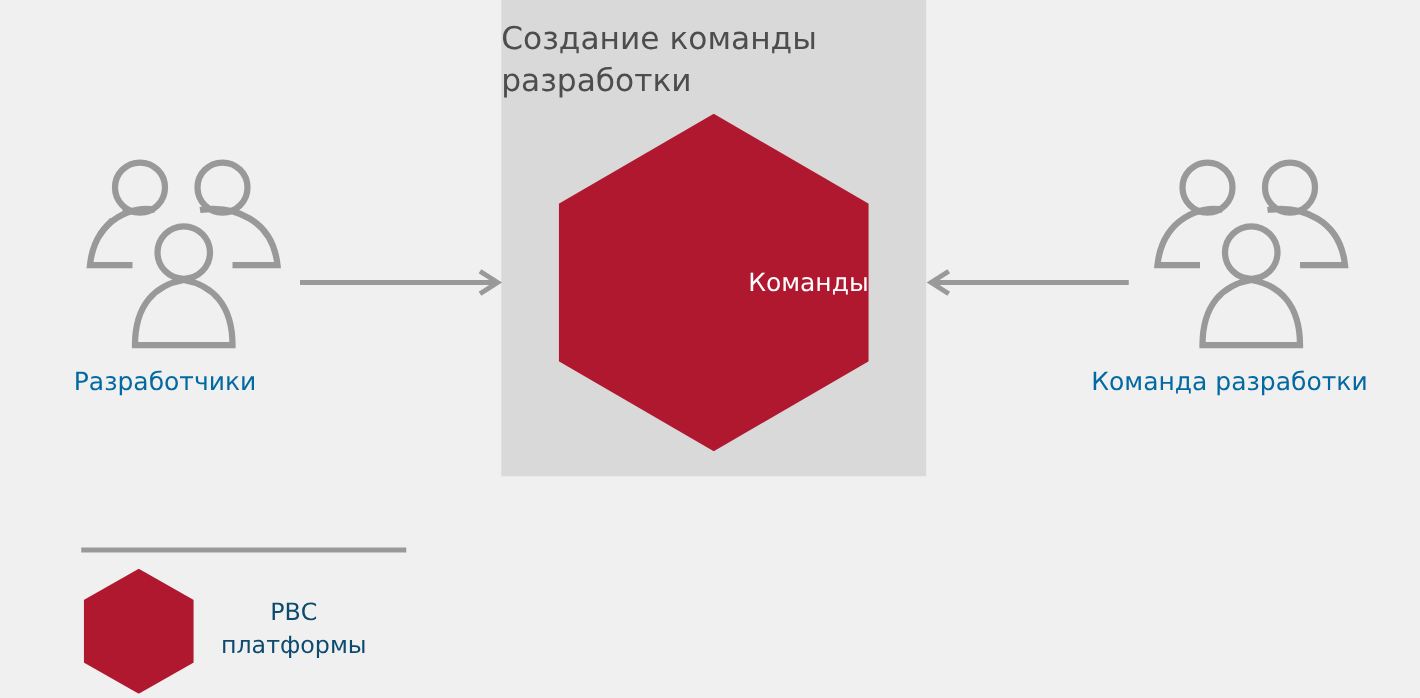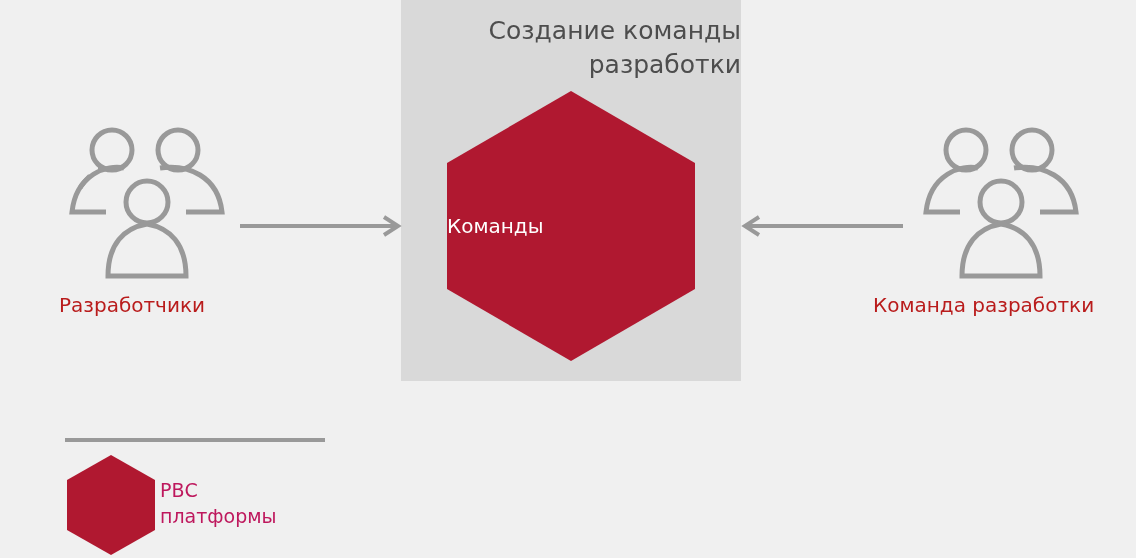--- a/index.html
+++ b/index.html
@@ -7,40 +7,40 @@
     width: 1136px; height: 558px; background: #f0f0f0;
     position: relative; overflow: hidden;
     font-family: "DejaVu Sans", "Liberation Sans", sans-serif;
   }
   .panel {
     position: absolute; left: 401px; top: 0; width: 340px; height: 381px;
     background: #d9d9d9;
   }
   .panel-title {
     position: absolute; left: 0; top: 14px; width: 340px;
-    text-align: right; color: #4d4d4d; font-size: 25px; line-height: 34px;
+    text-align: left; color: #4d4d4d; font-size: 25px; line-height: 34px;
     white-space: pre-line;
   }
   .hex-main { position: absolute; left: 447px; top: 91px; width: 248px; height: 270px; }
   .hex-label {
-    position: absolute; left: 447px; top: 211px; width: 248px; text-align: left;
+    position: absolute; left: 447px; top: 211px; width: 248px; text-align: right;
     color: #ffffff; font-size: 20px; line-height: 30px;
   }
   .people { position: absolute; }
   .people-label {
-    position: absolute; color: #b91c1c; font-size: 20px; line-height: 28px; white-space: nowrap;
+    position: absolute; color: #0369a1; font-size: 20px; line-height: 28px; white-space: nowrap;
   }
   .arrow { position: absolute; }
   .legend-line {
     position: absolute; left: 65px; top: 438px; width: 260px; height: 4px; background: #999999;
   }
   .hex-legend { position: absolute; left: 67px; top: 455px; width: 88px; height: 100px; }
   .legend-label {
-    position: absolute; left: 160px; top: 477px; width: 150px; 
-    color: #be185d; font-size: 19px; line-height: 26px; white-space: pre-line;
+    position: absolute; left: 160px; top: 477px; width: 150px; text-align: center;
+    color: #0c4a6e; font-size: 19px; line-height: 26px; white-space: pre-line;
   }
 </style>
 </head>
 <body>
 
 <div class="panel">
   <div class="panel-title">Создание команды
 разработки</div>
 </div>
 

